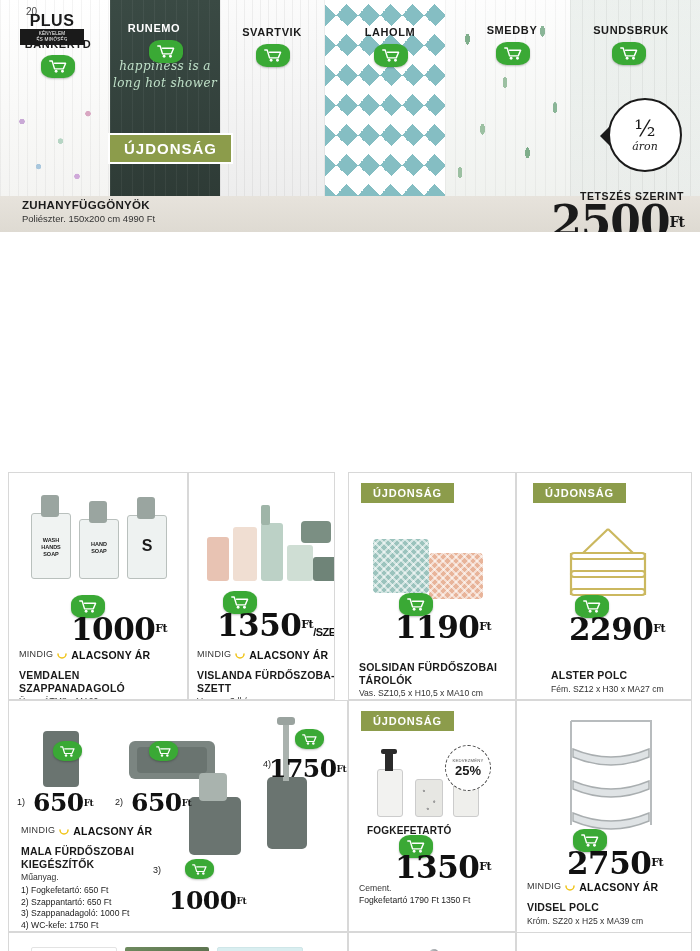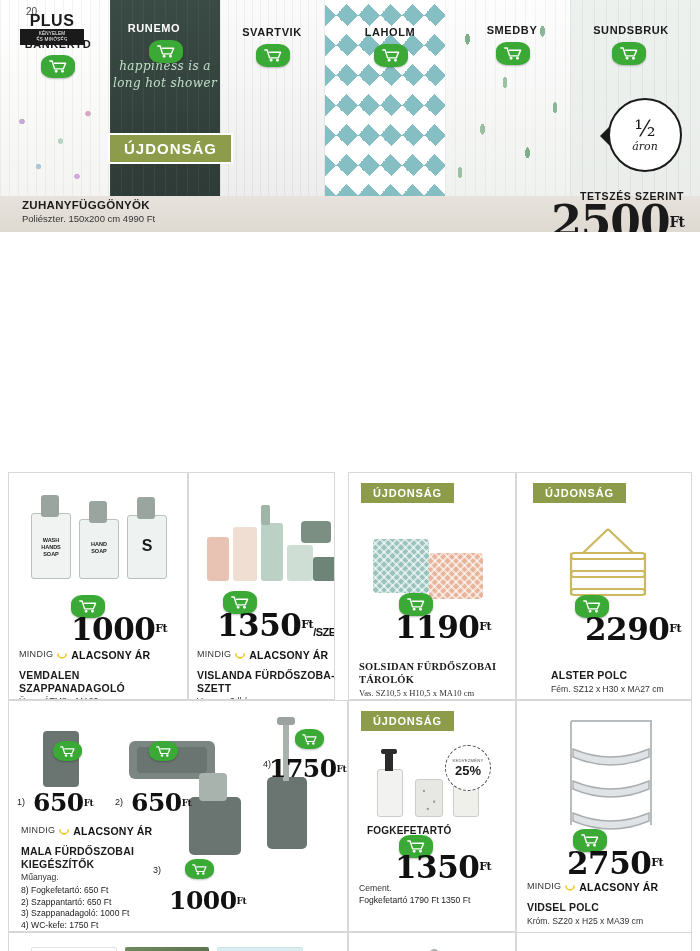--- a/index.html
+++ b/index.html
@@ -386,21 +386,21 @@
               <svg viewBox="0 0 24 18">
                 <path d="M1 2h3l3 10h11l3-7H7" fill="none" stroke="#fff" stroke-width="1.8" stroke-linecap="round" stroke-linejoin="round"></path>
                 <circle cx="9" cy="15" r="1.8" fill="#fff"></circle>
                 <circle cx="17" cy="15" r="1.8" fill="#fff"></circle>
               </svg>
             </div>
         </div>
         <div class="price-wrap" style="left:46px; top:140px;">
           <div class="price"><span>1190</span><span class="ft">Ft</span></div>
         </div>
-        <div style="position:absolute; left:10px; top:188px; width:152px;font-family:Liberation Serif, serif;">
+        <div style="position:absolute; left:10px; top:188px; width:152px;">
           <div class="title">SOLSIDAN FÜRDŐSZOBAI TÁROLÓK</div>
           <div class="desc">Vas. SZ10,5 x H10,5 x MA10 cm</div>
         </div>
       </div>
     </div>
 
     <div class="cell" style="left:516px; top:240px; width:176px; height:228px;">
       <div class="cell-inner">
         <div class="ujd-tag" style="left:14px; top:8px;">ÚJDONSÁG</div>
         <div class="art" style="left:36px; top:54px; width:110px; height:90px;">
@@ -415,21 +415,21 @@
         </div>
         <div style="position:absolute; left:58px; top:122px;">
           <div class="cart">
               <svg viewBox="0 0 24 18">
                 <path d="M1 2h3l3 10h11l3-7H7" fill="none" stroke="#fff" stroke-width="1.8" stroke-linecap="round" stroke-linejoin="round"></path>
                 <circle cx="9" cy="15" r="1.8" fill="#fff"></circle>
                 <circle cx="17" cy="15" r="1.8" fill="#fff"></circle>
               </svg>
             </div>
         </div>
-        <div class="price-wrap" style="left:68px; top:142px;">
+        <div class="price-wrap" style="left:52px; top:142px;">
           <div class="price"><span>2290</span><span class="ft">Ft</span></div>
         </div>
         <div style="position:absolute; left:10px; top:196px; width:160px;margin-left:24px;">
           <div class="title">ALSTER POLC</div>
           <div class="desc">Fém. SZ12 x H30 x MA27 cm</div>
         </div>
       </div>
     </div>
 
     <div class="cell" style="left:8px; top:468px; width:340px; height:232px;">
@@ -503,21 +503,21 @@
           <svg class="smile" viewBox="0 0 24 24">
               <path d="M4 10a8 8 0 0 0 16 0" fill="none" stroke="#f0c419" stroke-width="3" stroke-linecap="round"></path>
             </svg>
           <span class="strong">ALACSONY ÁR</span>
         </div>
 
         <div style="position:absolute; left:12px; top:144px; width:180px;">
           <div class="title">MALA FÜRDŐSZOBAI KIEGÉSZÍTŐK</div>
           <div class="desc">Műanyag.</div>
           <div class="spec-list" style="margin-top:2px;">
-            <div>8) Fogkefetartó: 650 Ft</div>
+            <div>1) Fogkefetartó: 650 Ft</div>
             <div>2) Szappantartó: 650 Ft</div>
             <div>3) Szappanadagoló: 1000 Ft</div>
             <div>4) WC-kefe: 1750 Ft</div>
           </div>
         </div>
       </div>
     </div>
 
     <div class="cell" style="left:348px; top:468px; width:168px; height:232px;">
       <div class="cell-inner">

